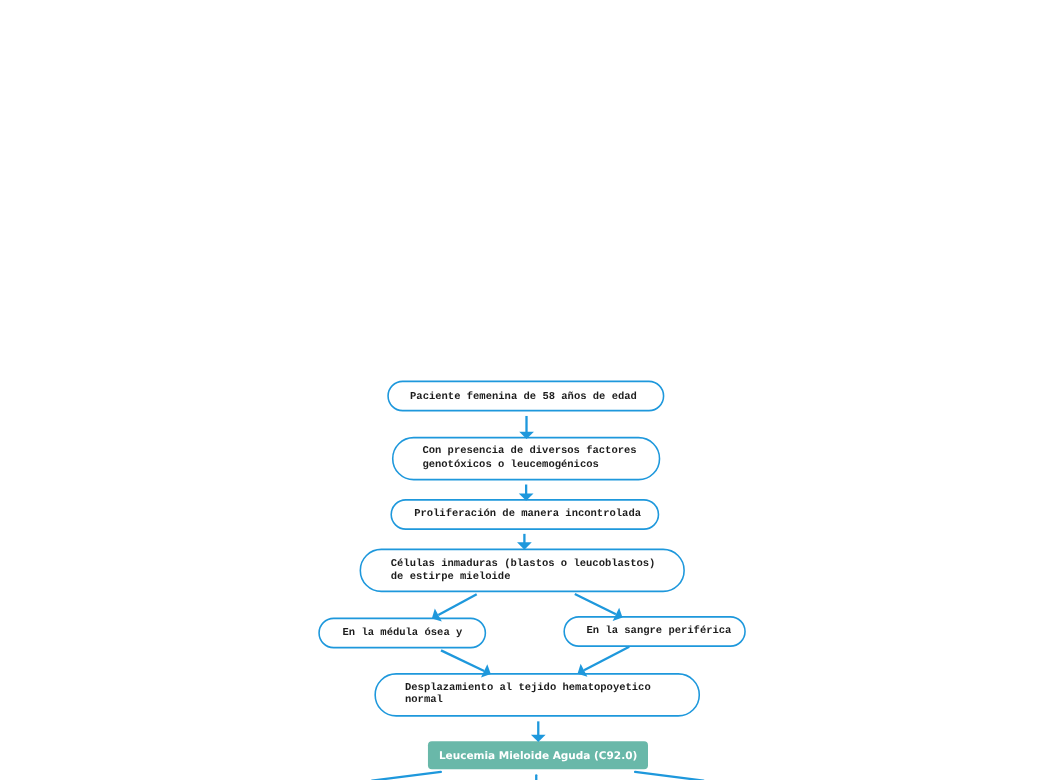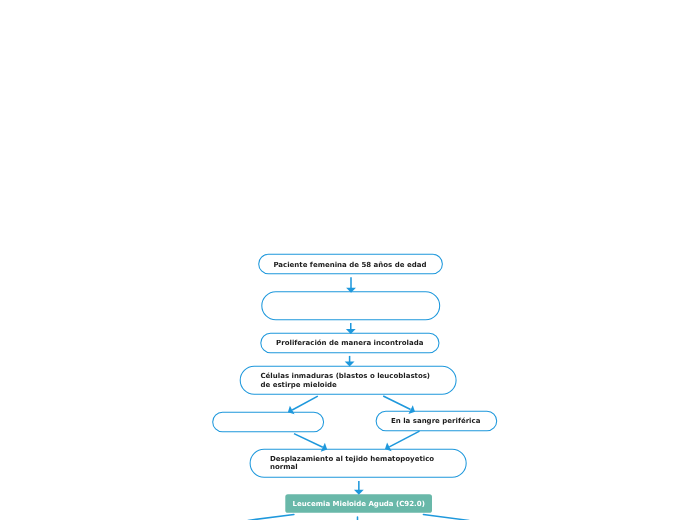--- a/index.html
+++ b/index.html
@@ -3,21 +3,21 @@
 <meta charset="utf-8">
 <title>Mapa conceptual - Leucemia Mieloide Aguda</title>
 <style>
   html,body{margin:0;padding:0;background:#ffffff;}
   body{width:696px;height:520px;font-family:"DejaVu Sans",sans-serif;overflow:hidden;}
   #canvas{position:relative;width:696px;height:520px;background:#fff;
           -webkit-font-smoothing:antialiased;opacity:0.9999;}
   svg.links{position:absolute;left:0;top:0;width:696px;height:520px;overflow:visible;}
   .node{position:absolute;}
   .node .txt{position:absolute;font-size:7px;font-weight:700;color:#1c1c1c;line-height:8.2px;
-             white-space:pre;text-align:left;letter-spacing:0;}
+             white-space:pre;text-align:left;letter-spacing:0;font-family:Liberation Mono, monospace;}
   .green{position:absolute;}
   .green .txt{position:absolute;font-size:7px;font-weight:700;color:#ffffff;line-height:8.2px;white-space:pre;}
 </style>
 </head>
 <body>
 
 <div id="canvas">
 
   <svg class="links" viewBox="0 0 696 520" width="696" height="520">
     <g fill="#ffffff" stroke="#1e98dc" stroke-width="1.05">
@@ -49,26 +49,33 @@
       <path stroke="none" d="M353.95 489.80 L363.75 489.80 L358.85 494.70 Z"></path>
       <line x1="293.9" y1="514.55" x2="248.0" y2="520.4" stroke-linecap="round"></line>
       <line x1="357.5" y1="516.9" x2="357.5" y2="520.5" stroke-linecap="round"></line>
       <line x1="423.4" y1="514.55" x2="469.0" y2="520.4" stroke-linecap="round"></line>
     </g>
   </svg>
 
   <div class="node" style="left:258.2px;top:253.74px;width:184.7px;height:20.52px;">
     <span class="txt" style="left:15.2px;top:6.9px;">Paciente femenina de 58 años de edad</span>
   </div>
+  <div class="node" style="left:261.3px;top:291.23px;width:178.9px;height:29.03px;">
+    <span class="txt" style="left:20.3px;top:6.2px;">Con presencia de diversos factores
+genotóxicos o leucemogénicos</span>
+  </div>
   <div class="node" style="left:239.7px;top:365.74px;width:216.9px;height:29.03px;">
     <span class="txt" style="left:20.8px;top:6.7px;">Células inmaduras (blastos o leucoblastos)
 de estirpe mieloide</span>
   </div>
   <div class="node" style="left:260.3px;top:332.74px;width:179.2px;height:20.52px;">
     <span class="txt" style="left:15.8px;top:6.5px;">Proliferación de manera incontrolada</span>
+  </div>
+  <div class="node" style="left:212.2px;top:411.74px;width:111.9px;height:20.52px;">
+    <span class="txt" style="left:16.2px;top:6.5px;">En la médula ósea y</span>
   </div>
   <div class="node" style="left:375.6px;top:410.74px;width:121.6px;height:17px;">
     <span class="txt" style="left:15.4px;top:6.4px;">En la sangre periférica</span>
   </div>
   <div class="node" style="left:249.6px;top:448.74px;width:217.1px;height:28px;">
     <span class="txt" style="left:20.4px;top:6.3px;">Desplazamiento al tejido hematopoyetico
 normal</span>
   </div>
   <div class="green" style="left:285.3px;top:494.23px;width:136px;height:18.54px;">
     <span class="txt" style="left:7.3px;top:5.6px;">Leucemia Mieloide Aguda (C92.0)</span>

